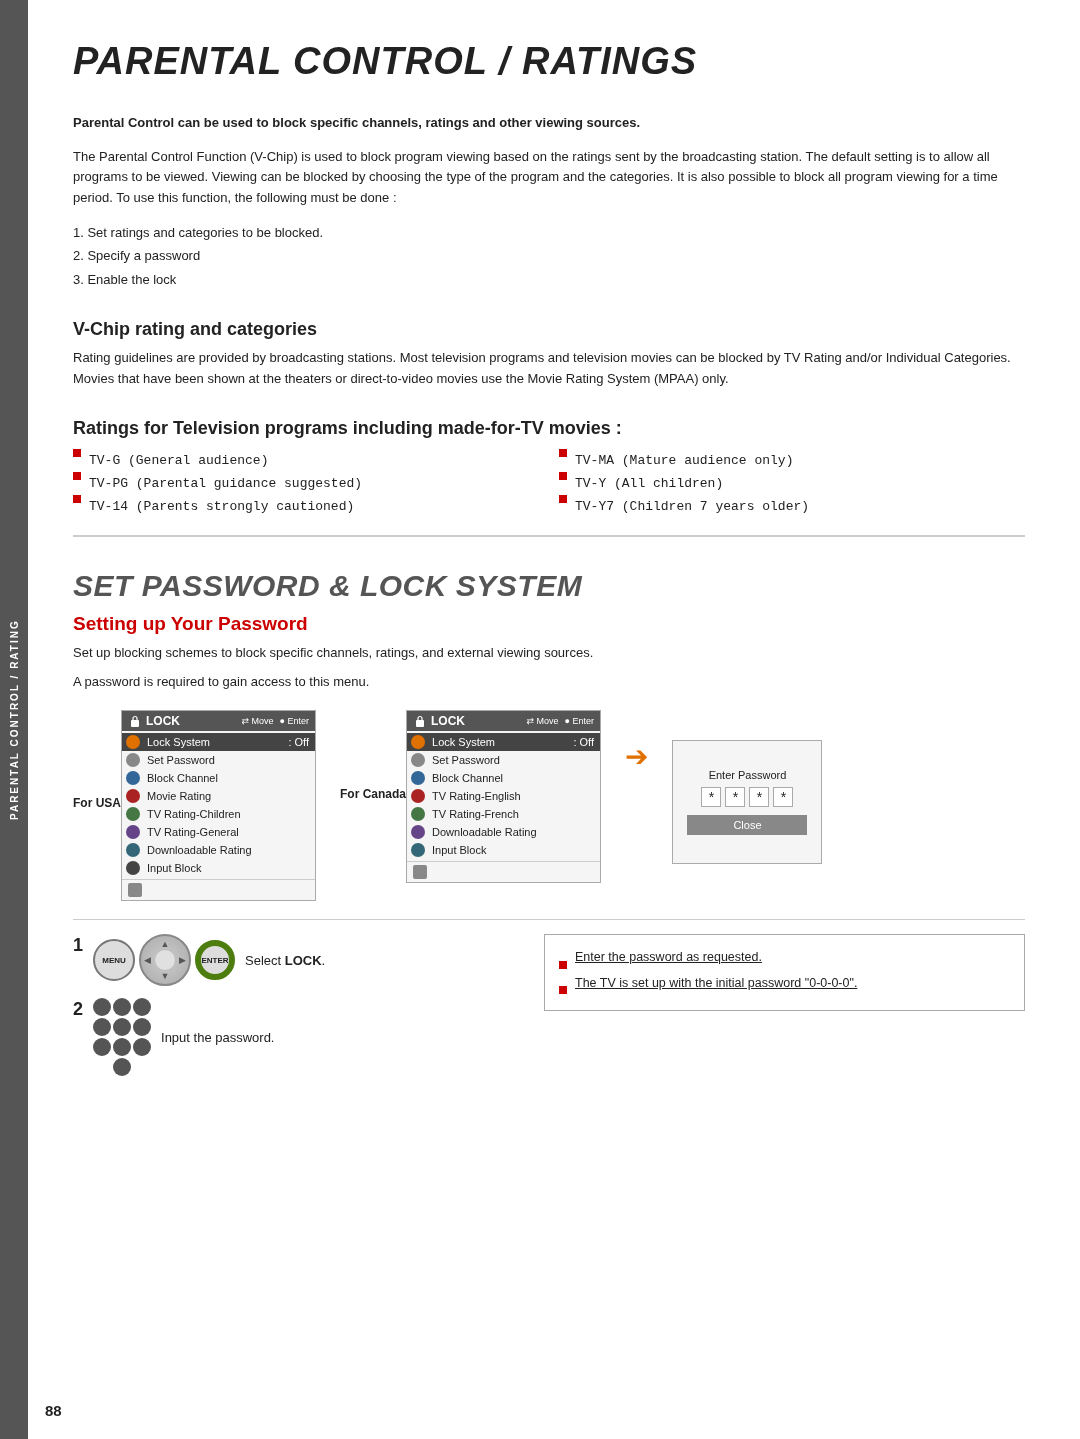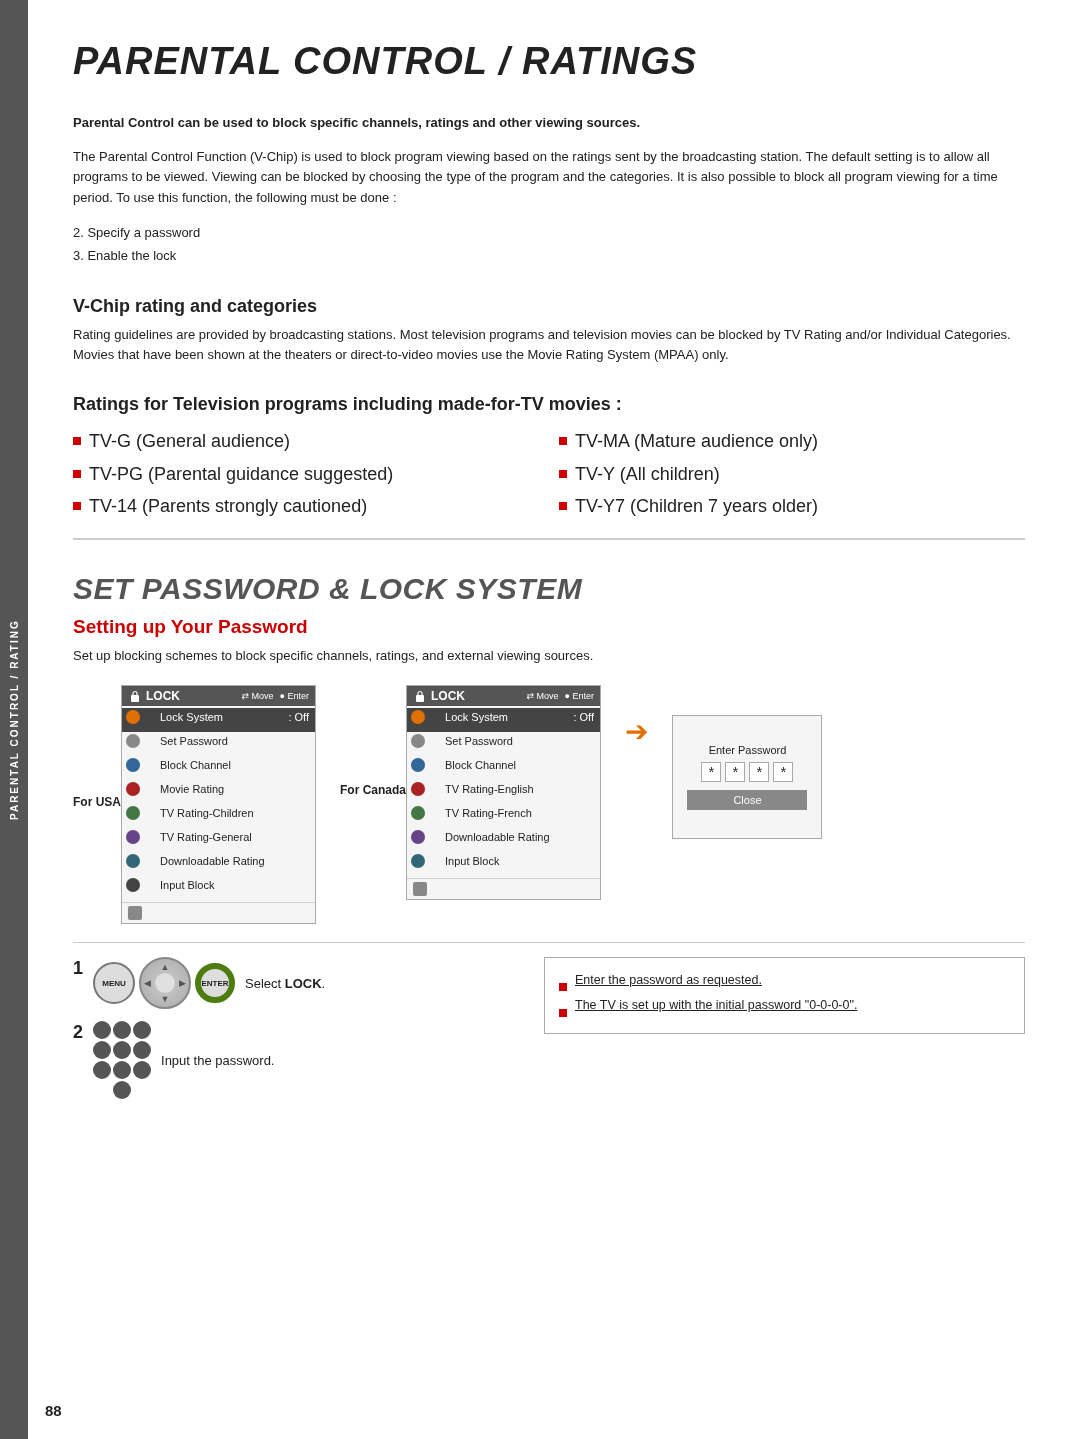--- a/index.html
+++ b/index.html
@@ -90,23 +90,23 @@
 
     
     .ratings-grid {
       display: grid;
       grid-template-columns: 1fr 1fr;
       gap: 4px 20px;
       margin: 10px 0 10px 0;
     }
     .rating-item {
       display: flex;
-      align-items: center;
-      font-size: 18px;
+      font-size: 13px;
       line-height: 1.8;
+      font-family: Liberation Mono, monospace;
     }
     .rating-bullet {
       width: 8px;
       height: 8px;
       background: #c00;
       display: inline-block;
       margin-right: 8px;
       flex-shrink: 0;
     }
 
@@ -183,22 +183,22 @@
     }
 
     .menu-box-items {
       list-style: none;
       padding: 2px 0;
     }
 
     .menu-box-item {
       display: flex;
       align-items: center;
-      padding: 2px 6px 8px 4px;
-      gap: 20px;
+      padding: 2px 6px 2px 4px;
+      gap: 7px;
       font-size: 11px;
       border-bottom: none;
     }
 
     .menu-box-item.highlighted {
       background: #444;
       color: #fff;
     }
 
     .menu-item-icon {
@@ -399,20 +399,21 @@
 
   <div class="main-content">
 
     <h1 class="page-title">PARENTAL CONTROL / RATINGS</h1>
 
     <p class="intro-bold">Parental Control can be used to block specific channels, ratings and other viewing sources.</p>
 
     <p class="intro-text">The Parental Control Function (V-Chip) is used to block program viewing based on the ratings sent by the broadcasting station. The default setting is to allow all programs to be viewed. Viewing can be blocked by choosing the type of the program and the categories. It is also possible to block all program viewing for a time period. To use this function, the following must be done :</p>
 
     <ul class="steps-list">
+      <li>1. Set ratings and categories to be blocked.</li>
       <li>2. Specify a password</li>
       <li>3. Enable the lock</li>
     </ul>
 
     <h2 class="section-heading">V-Chip rating and categories</h2>
     <p class="section-text">Rating guidelines are provided by broadcasting stations. Most television programs and television movies can be blocked by TV Rating and/or Individual Categories. Movies that have been shown at the theaters or direct-to-video movies use the Movie Rating System (MPAA) only.</p>
 
     <h2 class="section-heading">Ratings for Television programs including made-for-TV movies :</h2>
     <div class="ratings-grid">
 
@@ -444,20 +445,21 @@
           <span class="rating-bullet"></span>
           <span>TV-Y7  (Children 7 years older)</span>
         </div>
       </div>
     </div>
 
     <hr class="section-divider">
     <h2 class="big-section-title">SET PASSWORD &amp; LOCK SYSTEM</h2>
     <h3 class="sub-section-heading">Setting up Your Password</h3>
     <p class="section-text">Set up blocking schemes to block specific channels, ratings, and external viewing sources.</p>
+    <p class="section-text">A password is required to gain access to this menu.</p>
 
     <div class="menu-boxes">
 
       <div class="menu-box-container">
         <div class="menu-box-label">For USA</div>
         <div class="menu-box">
           <div class="menu-box-header">
             <svg class="lock-icon-svg" viewBox="0 0 14 14" fill="white">
               <rect x="3" y="6" width="8" height="7" rx="1"></rect>
               <path d="M5 6V4.5a2 2 0 0 1 4 0V6" stroke="white" stroke-width="1.2" fill="none"></path>

